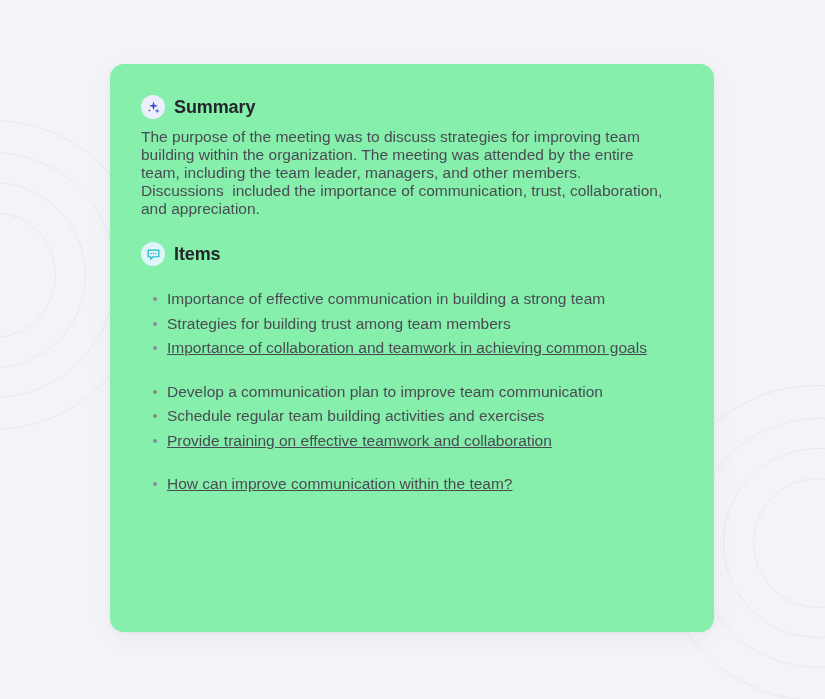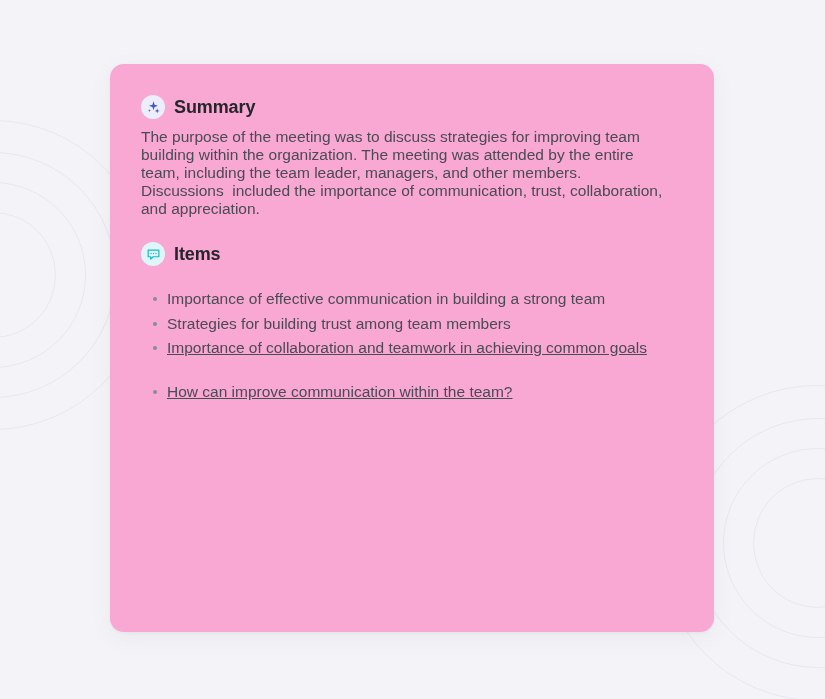--- a/index.html
+++ b/index.html
@@ -38,21 +38,21 @@
   .ring-r3 { width: 130px; height: 130px; right: -58px; top: 478px; }
   .ring-r4 { width: 316px; height: 316px; right: -150px; top: 385px; }
 
   
   .card {
     position: absolute;
     left: 110px;
     top: 64px;
     width: 604px;
     height: 568px;
-    background: #f9a8d4;
+    background: #86efac;
     border-radius: 14px;
     box-shadow: 0 6px 22px rgba(80, 86, 120, 0.07),
                 0 1px 3px rgba(80, 86, 120, 0.05);
     box-sizing: border-box;
     padding: 30px 27px 0 31px;
     overflow: hidden;
   }
 
   
   .section { margin: 0; }
@@ -172,20 +172,25 @@
       <span class="sec-title">Items</span>
     </div>
     <ul class="sec-list">
       <li>Importance of effective communication in building a strong team</li>
       <li>Strategies for building trust among team members</li>
       <li>Importance of collaboration and teamwork in achieving common goals</li>
     </ul>
   </div>
 
   <div class="section">
+    <ul class="sec-list">
+      <li>Develop a communication plan to improve team communication</li>
+      <li>Schedule regular team building activities and exercises</li>
+      <li>Provide training on effective teamwork and collaboration</li>
+    </ul>
   </div>
 
   <div class="section">
     <ul class="sec-list">
       <li>How can improve communication within the team?</li>
     </ul>
   </div>
 
 </div>
 

